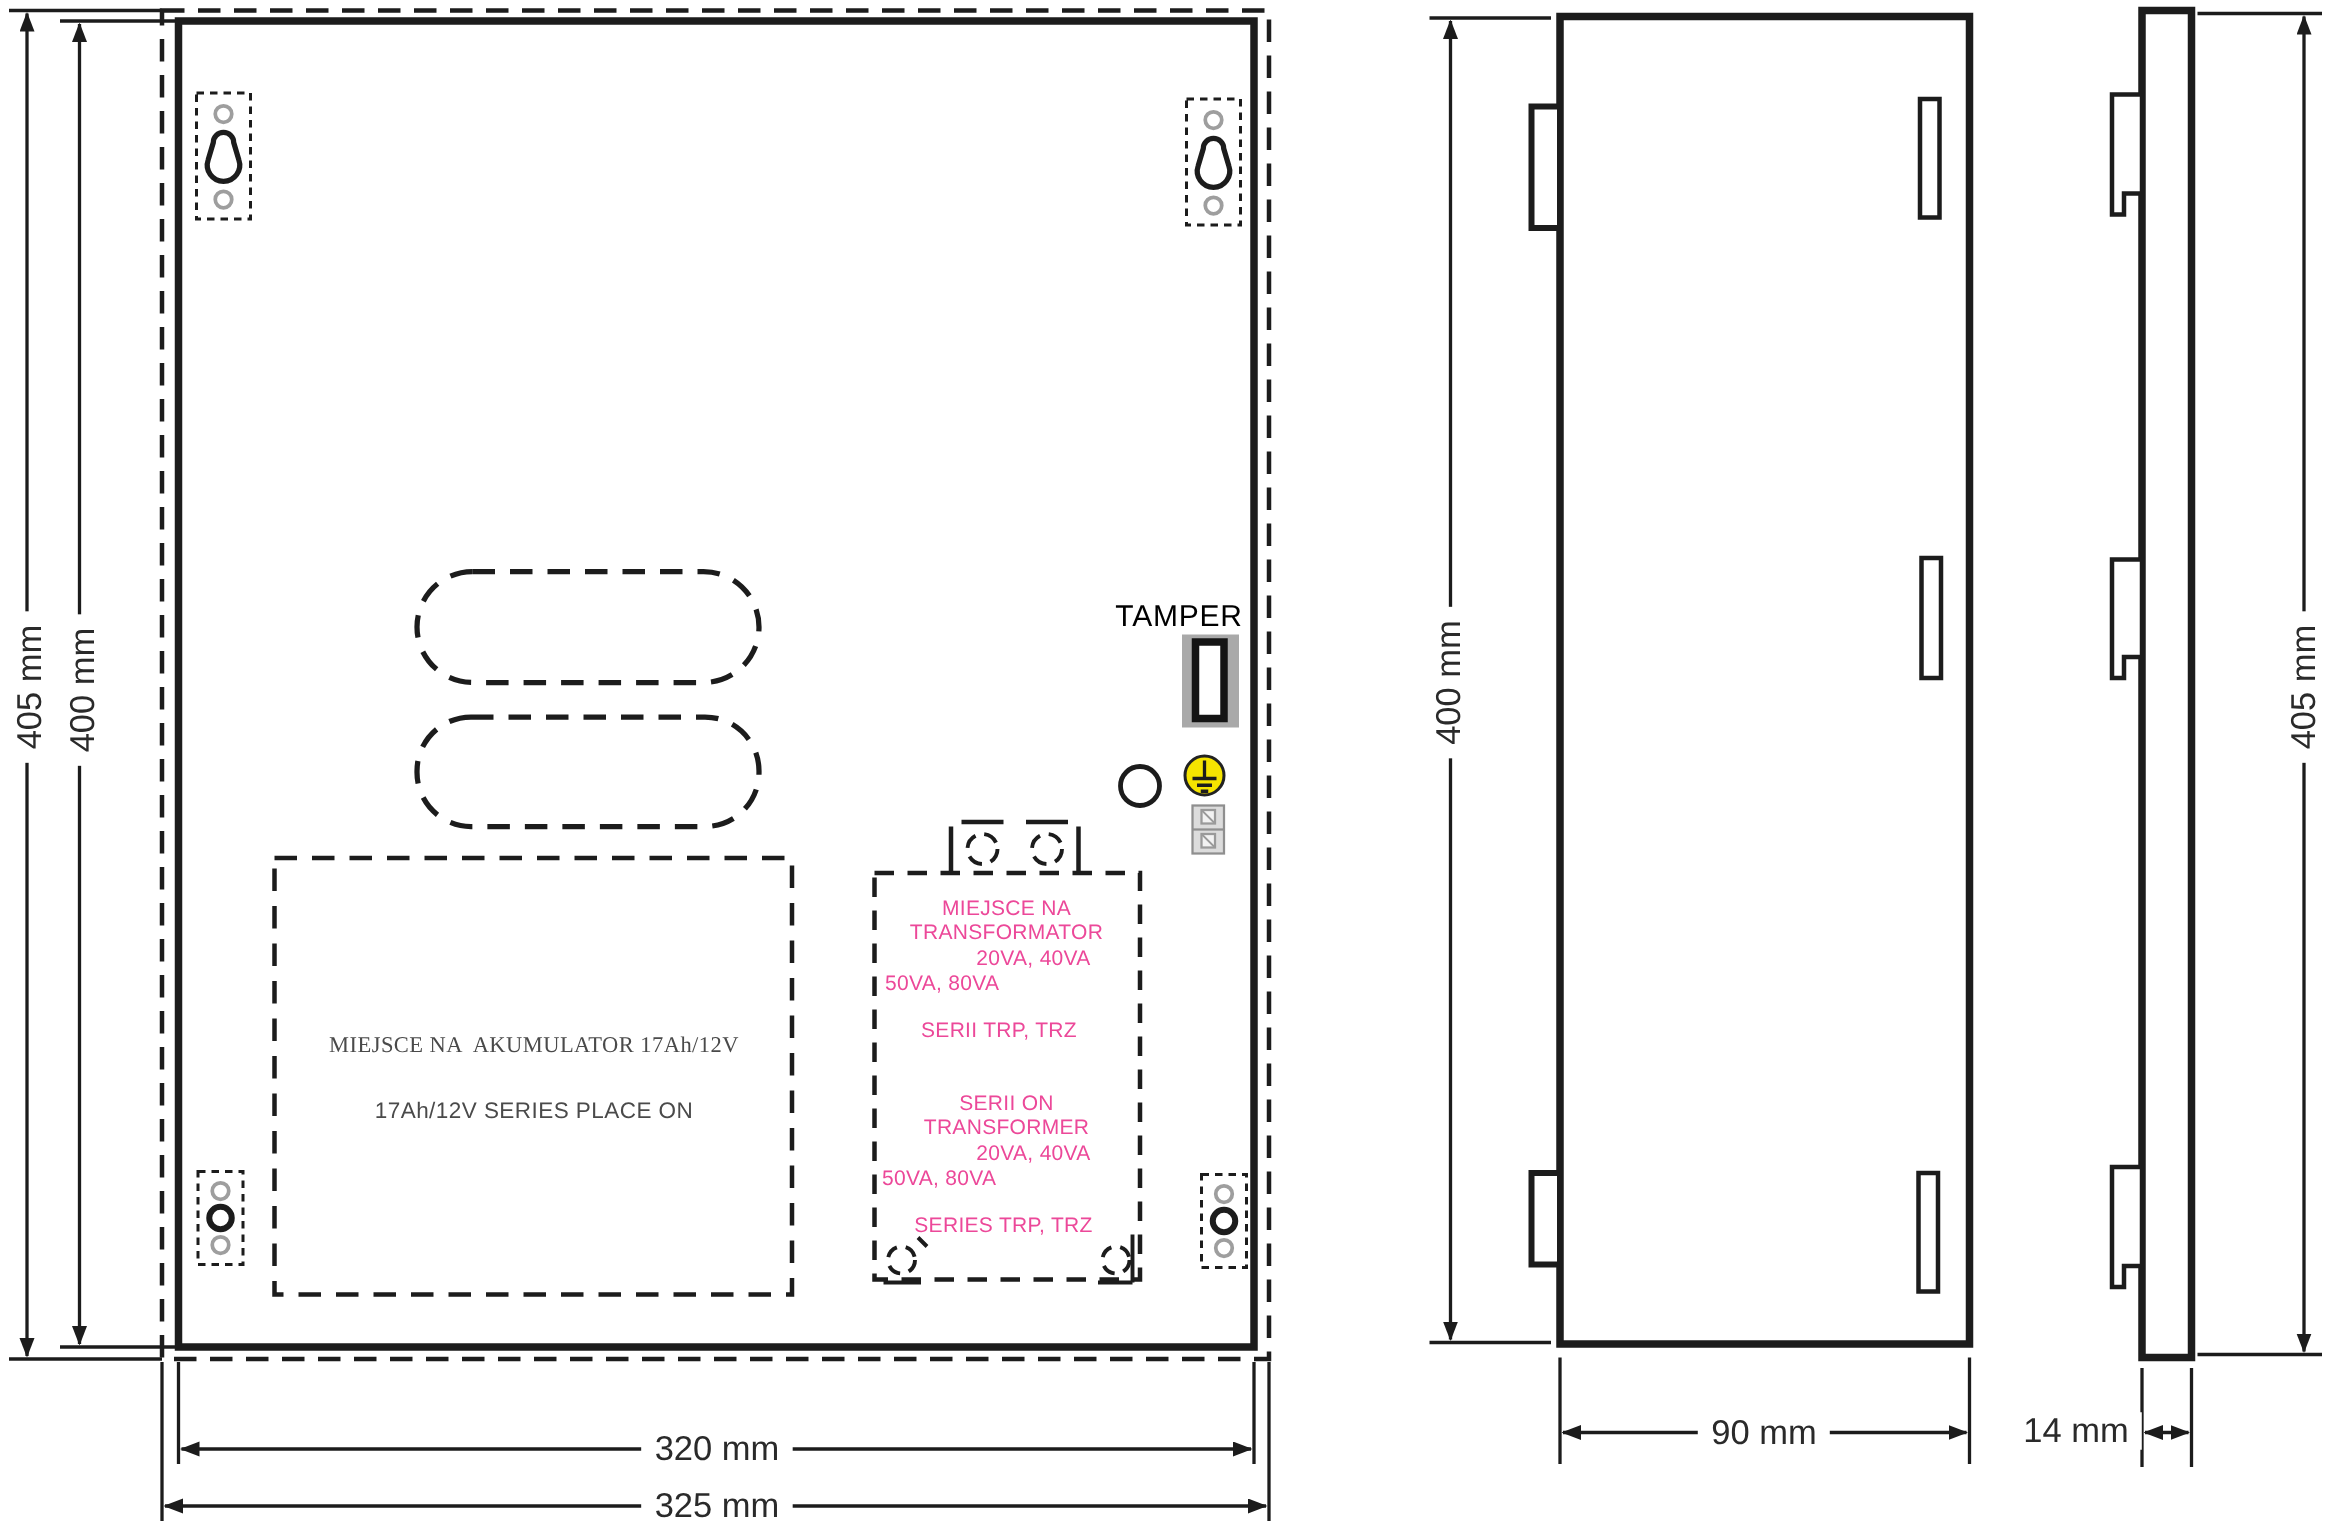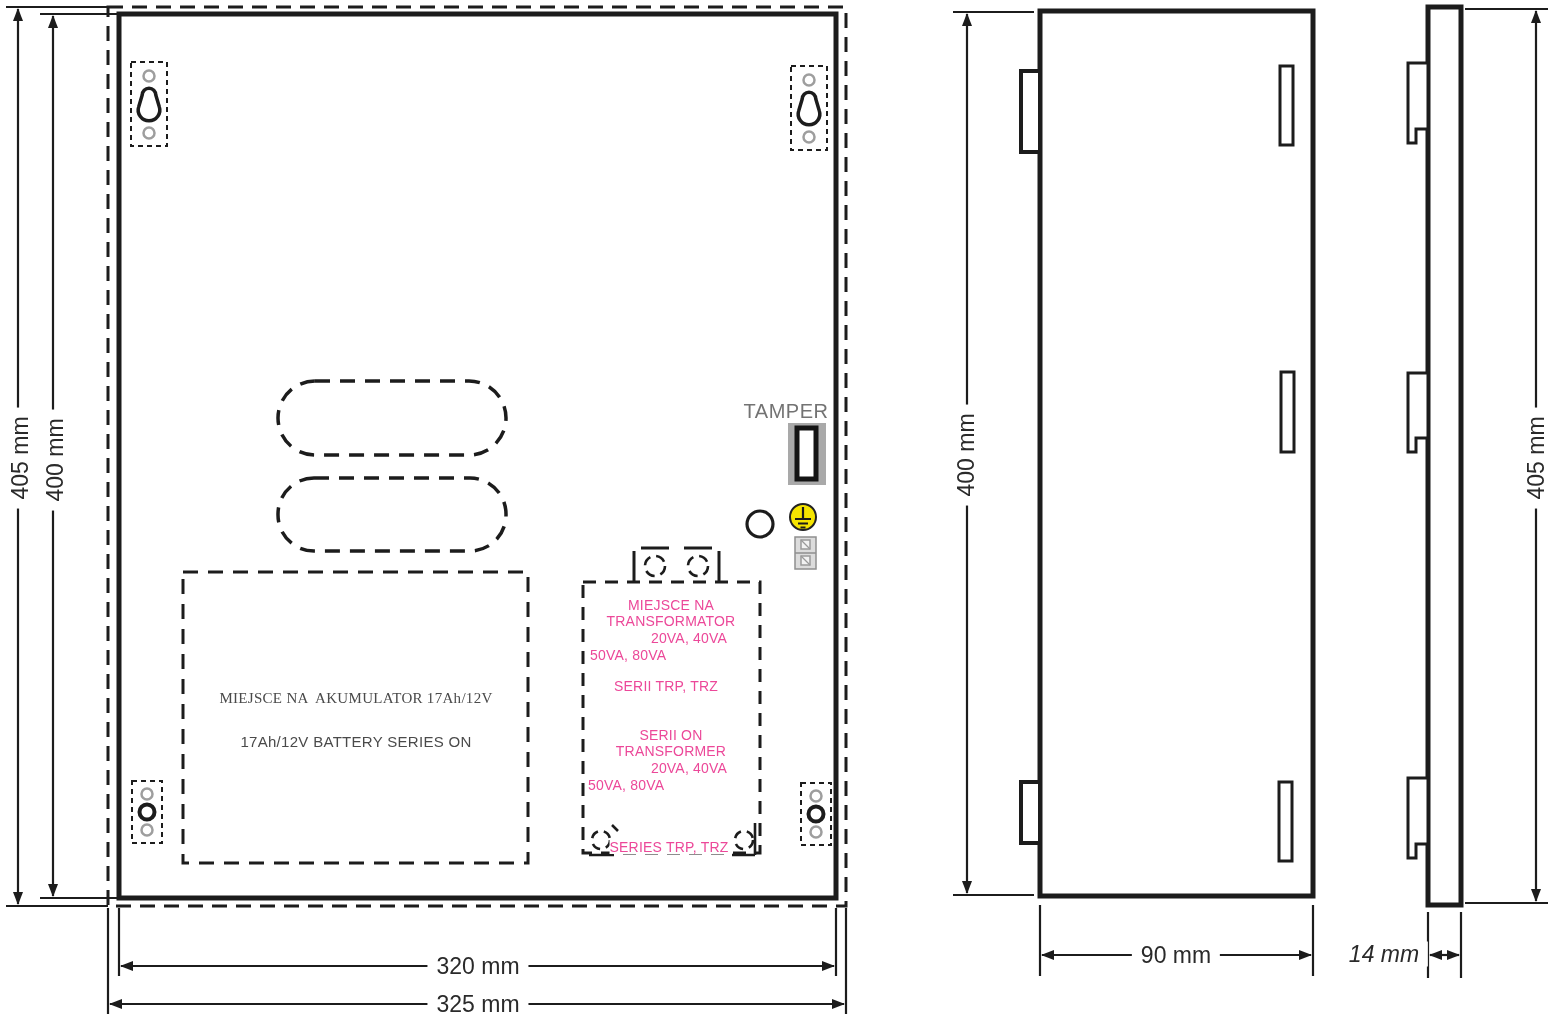--- a/index.html
+++ b/index.html
@@ -4,21 +4,21 @@
 <style>
   html,body{margin:0;padding:0;background:#fff;}
   .canvas{position:relative;width:1552px;height:1024px;background:#fff;overflow:hidden;
           font-family:"Liberation Sans",sans-serif;}
   .canvas svg{position:absolute;left:0;top:0;}
   .lbl{position:absolute;color:#454545;white-space:pre;background:#fff;line-height:1;}
   .dim{font-size:23px;color:#2a2a2a;padding:1px 9px;}
   .ctr{transform:translate(-50%,-50%);}
   .rot{transform:translate(-50%,-50%) rotate(-90deg);}
   .vctr{transform:translateY(-50%);text-align:center;}
-  .tamper{font-size:20px;color:#737373;letter-spacing:0.5px;}
+  .tamper{font-size:20px;color:#000000;letter-spacing:0.5px;}
   .battery{font-size:15px;color:#4a4a4a;letter-spacing:0.3px;}
   .trafo{font-size:14px;color:#ec4899;letter-spacing:0.2px;}
 </style>
 </head>
 <body>
 
 <div class="canvas">
 
 <svg width="1552" height="1024" viewBox="0 0 1552 1024">
   <defs>
@@ -152,32 +152,32 @@
 </svg>
 
 <div class="lbl dim rot" style="left:20px;top:458px;">405 mm</div>
 <div class="lbl dim rot" style="left:55px;top:460px;">400 mm</div>
 <div class="lbl dim ctr" style="left:478px;top:966px;">320 mm</div>
 <div class="lbl dim ctr" style="left:478px;top:1004px;">325 mm</div>
 
 <div class="lbl tamper ctr" style="left:786px;top:411px;">TAMPER</div>
 
 <div class="lbl battery ctr" style="left:356px;top:698px;font-family:Liberation Serif, serif;">MIEJSCE NA  AKUMULATOR 17Ah/12V</div>
-<div class="lbl battery ctr" style="left:356px;top:741px;">17Ah/12V BATTERY SERIES ON</div>
+<div class="lbl battery ctr" style="left:356px;top:741px;">17Ah/12V SERIES PLACE ON</div>
 
 <div class="lbl trafo ctr" style="left:671px;top:605px;">MIEJSCE NA</div>
 <div class="lbl trafo ctr" style="left:671px;top:621px;">TRANSFORMATOR</div>
 <div class="lbl trafo ctr" style="left:689px;top:638px;">20VA, 40VA</div>
 <div class="lbl trafo vctr" style="left:590px;top:655px;">50VA, 80VA</div>
 <div class="lbl trafo ctr" style="left:666px;top:686px;">SERII TRP, TRZ</div>
 <div class="lbl trafo ctr" style="left:671px;top:735px;">SERII ON</div>
 <div class="lbl trafo ctr" style="left:671px;top:751px;">TRANSFORMER</div>
 <div class="lbl trafo ctr" style="left:689px;top:768px;">20VA, 40VA</div>
 <div class="lbl trafo vctr" style="left:588px;top:785px;">50VA, 80VA</div>
-<div class="lbl trafo ctr" style="left:669px;top:816px;margin-top:31px;">SERIES TRP, TRZ</div>
+<div class="lbl trafo ctr" style="left:669px;top:816px;">SERIES TRP, TRZ</div>
 
 <div class="lbl dim rot" style="left:966px;top:455px;">400 mm</div>
 <div class="lbl dim ctr" style="left:1176px;top:955px;">90 mm</div>
 
 <div class="lbl dim rot" style="left:1536px;top:458px;">405 mm</div>
-<div class="lbl dim ctr" style="left:1384px;top:954px;font-style:italic;">14 mm</div>
+<div class="lbl dim ctr" style="left:1384px;top:954px;">14 mm</div>
 
 </div>
 
 </body></html>

